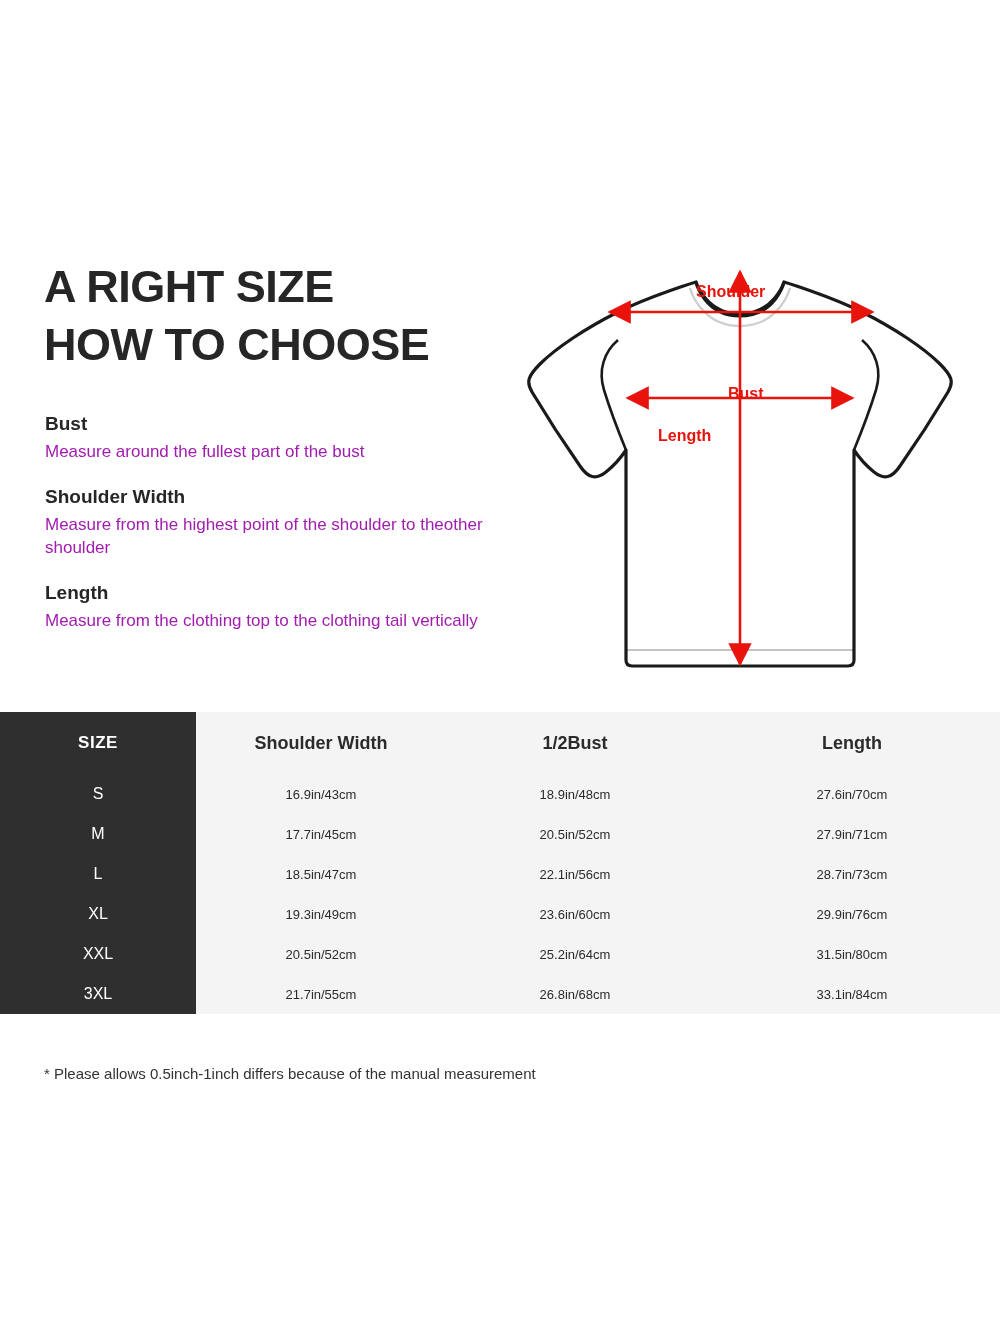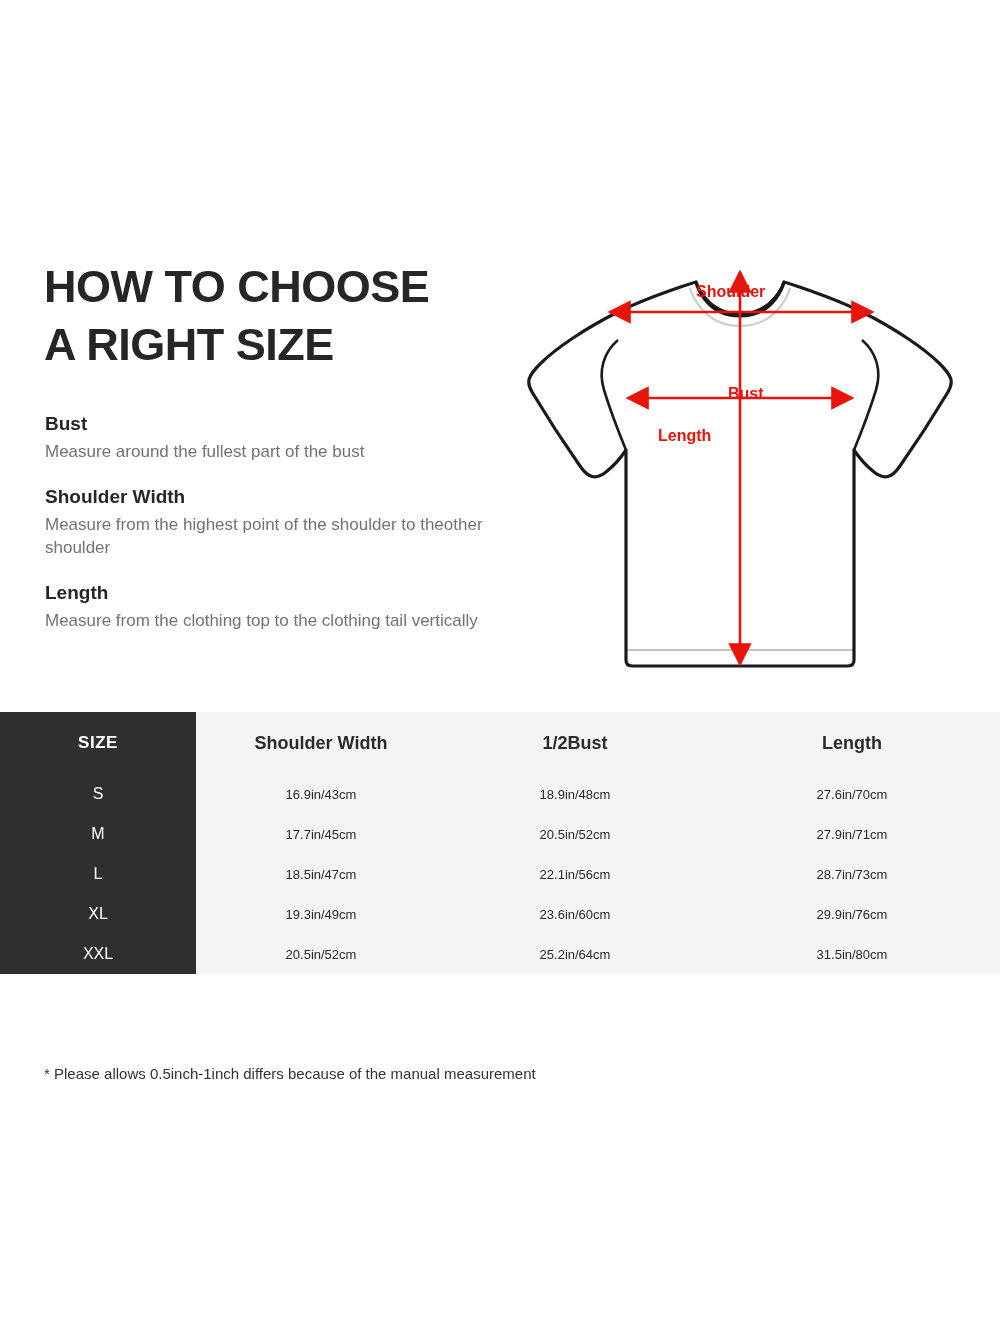--- a/index.html
+++ b/index.html
@@ -47,21 +47,21 @@
     width: 480px;
   }
   .def-term {
     font-size: 19px;
     font-weight: bold;
     color: #262626;
     margin-bottom: 6px;
   }
   .def-desc {
     font-size: 17px;
-    color: #737373;
+    color: #a21caf;
     line-height: 1.35;
     margin-bottom: 22px;
   }
 
   .shirt-wrap {
     position: absolute;
     left: 500px;
     top: 240px;
     width: 480px;
     height: 450px;
@@ -133,22 +133,22 @@
   }
 </style>
 </head>
 <body>
 
 <div class="page">
 
   <div class="top">
 
     <div class="headline">
+      <div>A RIGHT SIZE</div>
       <div>HOW TO CHOOSE</div>
-      <div>A RIGHT SIZE</div>
     </div>
 
     <div class="defs">
       <div class="def-term">Bust</div>
       <div class="def-desc">Measure around the fullest part of the bust</div>
 
       <div class="def-term">Shoulder Width</div>
       <div class="def-desc">Measure from the highest point of the shoulder to theother shoulder</div>
 
       <div class="def-term">Length</div>
@@ -246,19 +246,25 @@
         <div class="cell col-length">29.9in/76cm</div>
       </div>
 
       <div class="row">
         <div class="cell size-col">XXL</div>
         <div class="cell col-shoulder">20.5in/52cm</div>
         <div class="cell col-bust">25.2in/64cm</div>
         <div class="cell col-length">31.5in/80cm</div>
       </div>
 
+      <div class="row">
+        <div class="cell size-col">3XL</div>
+        <div class="cell col-shoulder">21.7in/55cm</div>
+        <div class="cell col-bust">26.8in/68cm</div>
+        <div class="cell col-length">33.1in/84cm</div>
+      </div>
 
     </div>
   </div>
 
   <div class="footnote">* Please allows 0.5inch-1inch differs because of the  manual measurement</div>
 
 </div>
 
 </body></html>

